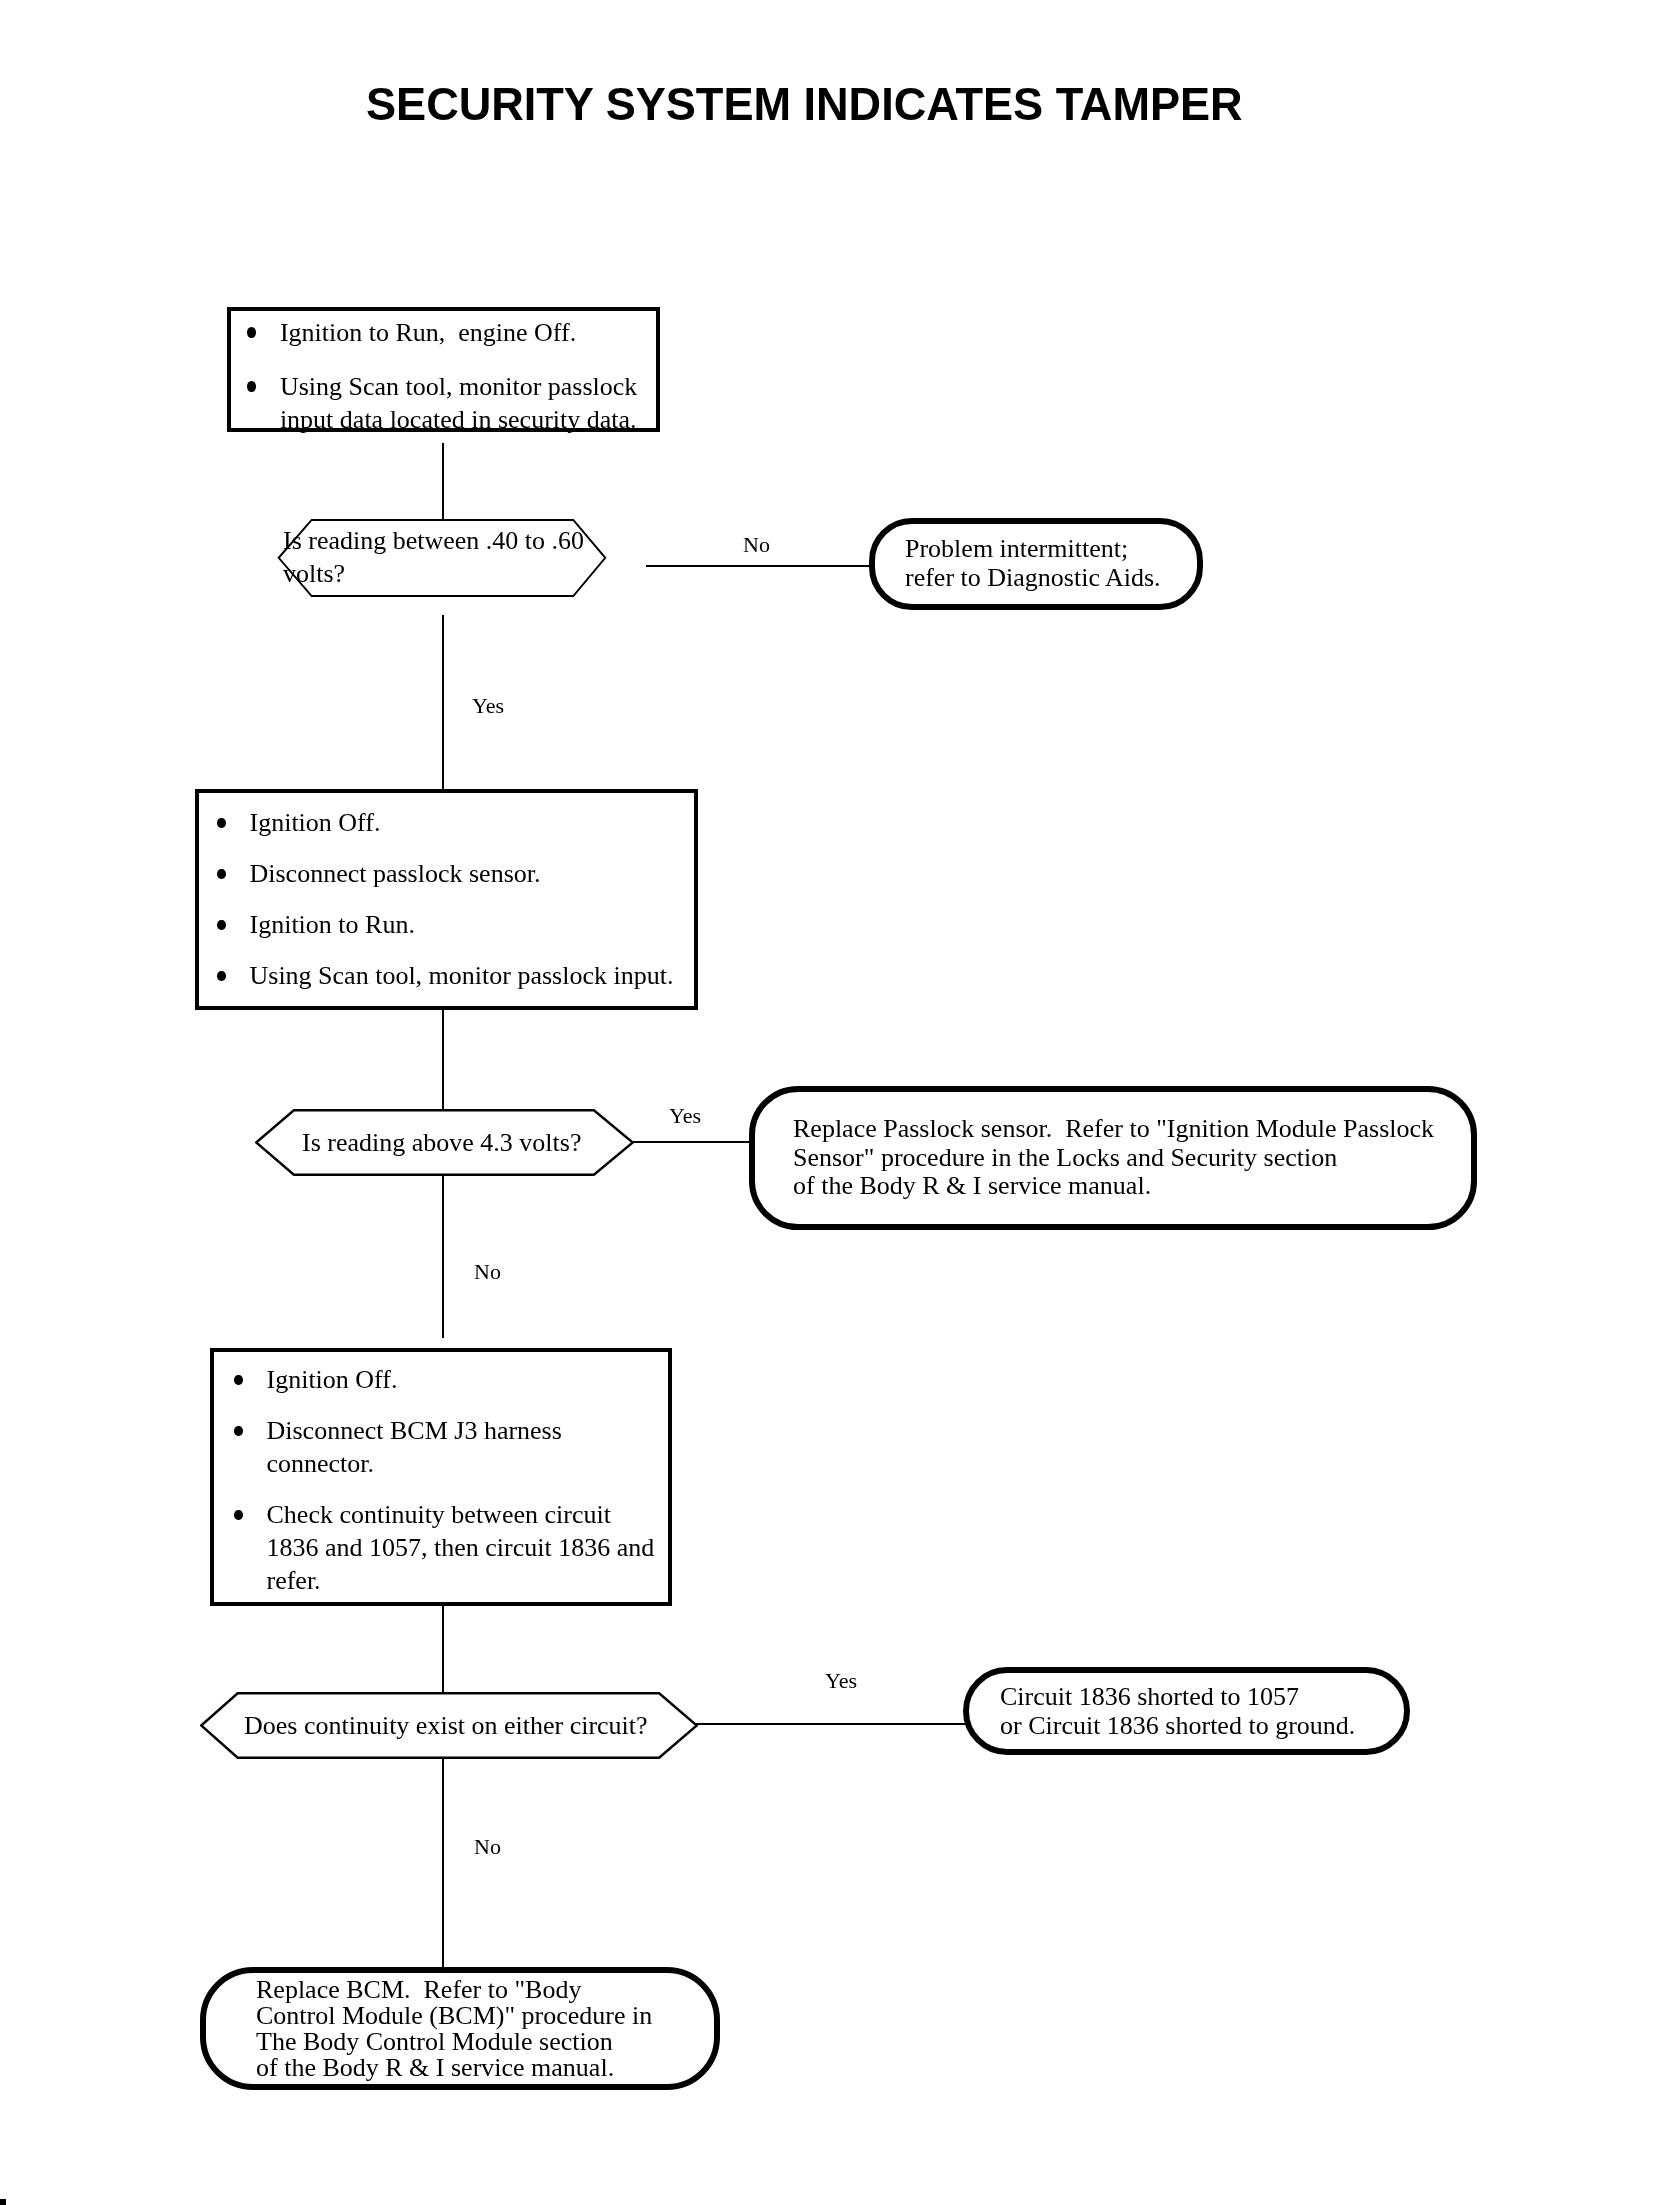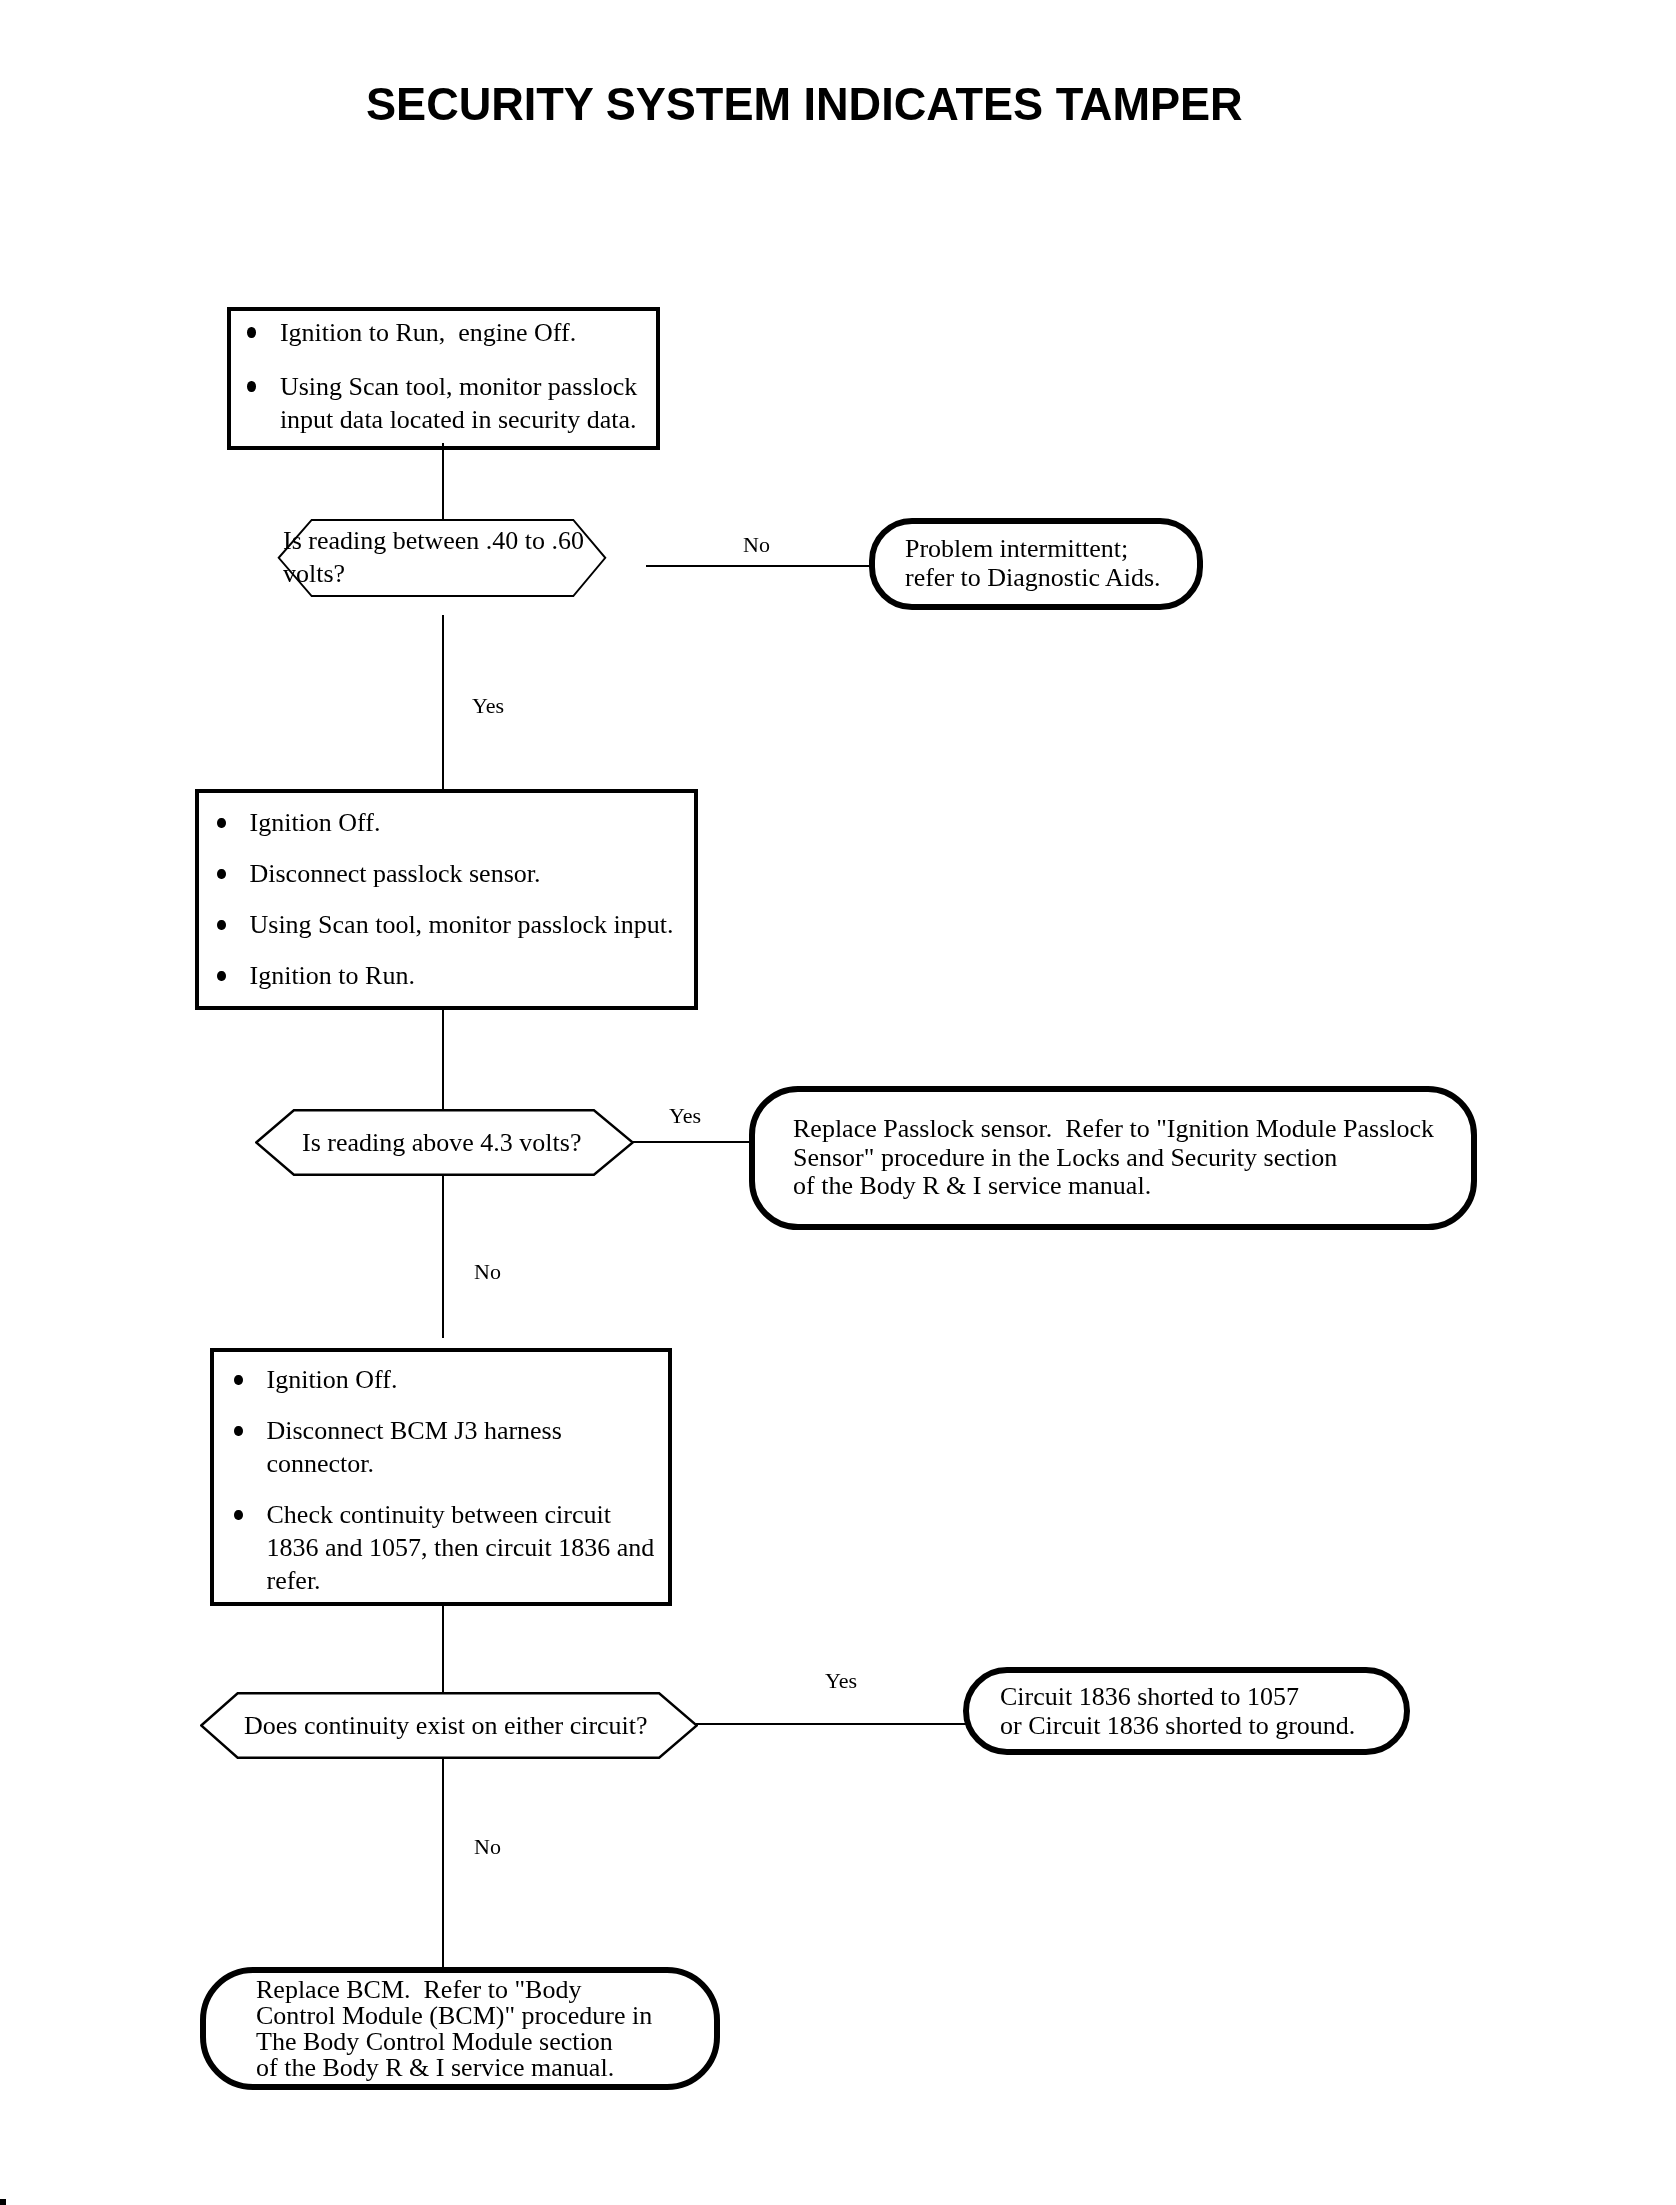--- a/index.html
+++ b/index.html
@@ -37,21 +37,21 @@
   .bi { display:flex; align-items:flex-start; }
   .dot {
     width:8.5px; height:10.3px; border-radius:50%;
     background:#000; flex:none; margin-top:11.5px; margin-right:24px;
   }
   .line { position:absolute; background:#000; }
   .lbl { position:absolute; font-size:22px; line-height:30px; white-space:pre; }
   .speck { position:absolute; left:0; top:2199px; width:5.5px; height:6px; background:#000; }
 
   
-  .box1 { left:227px; top:307px;  width:433px; height:143px; padding:4.9px 3.6px 0 16.4px; }
+  .box1 { left:227px; top:307px;  width:433px; height:125px; padding:4.9px 3.6px 0 16.4px; }
   .box2 { left:195px; top:789px; width:503px; height:221px; padding:13.4px 3.6px 0 18px; }
   .box3 { left:210px; top:1348px; width:462px; height:258px; padding:11px 3.6px 0 20px; }
   .box1 .bi + .bi { margin-top:21px; }
   .box2 .bi + .bi { margin-top:18px; }
   .box3 .bi + .bi { margin-top:18px; }
 
   
   .hex1 { left:236px; top:519px;  width:412px; height:78px; }
   .hex1 .hextext { left:47px; justify-content:flex-start; padding-top:4.9px; }
   .hex2 { left:255px; top:1109px; width:379px; height:67px; }
@@ -139,27 +139,27 @@
     </div>
     <div class="bi">
       <span class="dot"></span>
       <div>
           <div class="t">Disconnect passlock sensor.</div>
         </div>
     </div>
     <div class="bi">
       <span class="dot"></span>
       <div>
+          <div class="t">Ignition to Run.</div>
+        </div>
+    </div>
+    <div class="bi">
+      <span class="dot"></span>
+      <div>
           <div class="t">Using Scan tool, monitor passlock input.</div>
-        </div>
-    </div>
-    <div class="bi">
-      <span class="dot"></span>
-      <div>
-          <div class="t">Ignition to Run.</div>
         </div>
     </div>
   </div>
 
   <div class="line v3"></div>
 
   <div class="hex hex2">
     <svg viewBox="0 0 624 110">
       <polygon points="2,55 64,2 558,2 622,55 558,108 64,108" fill="#ffffff" stroke="#000000" stroke-width="4"></polygon>
     </svg>

